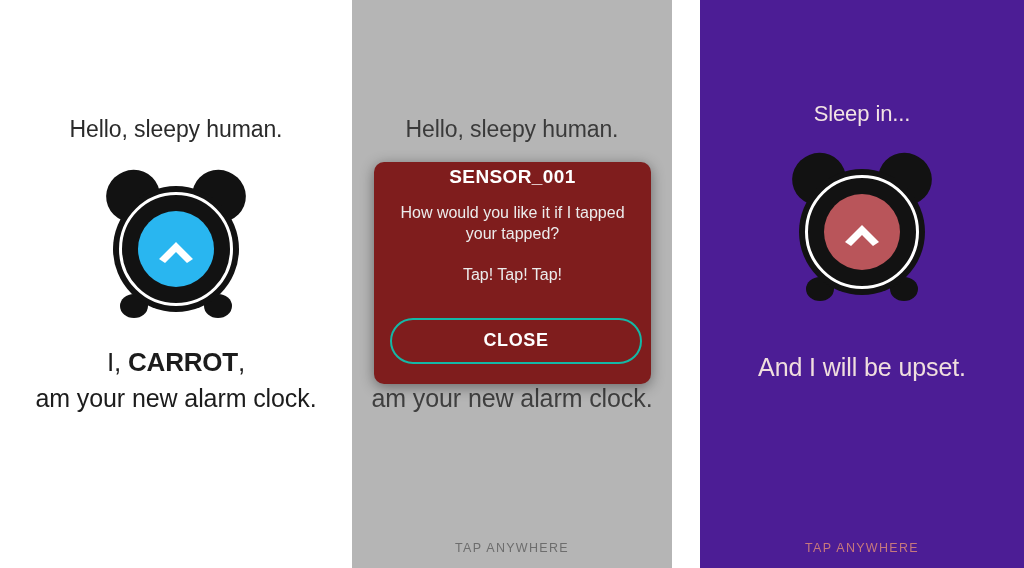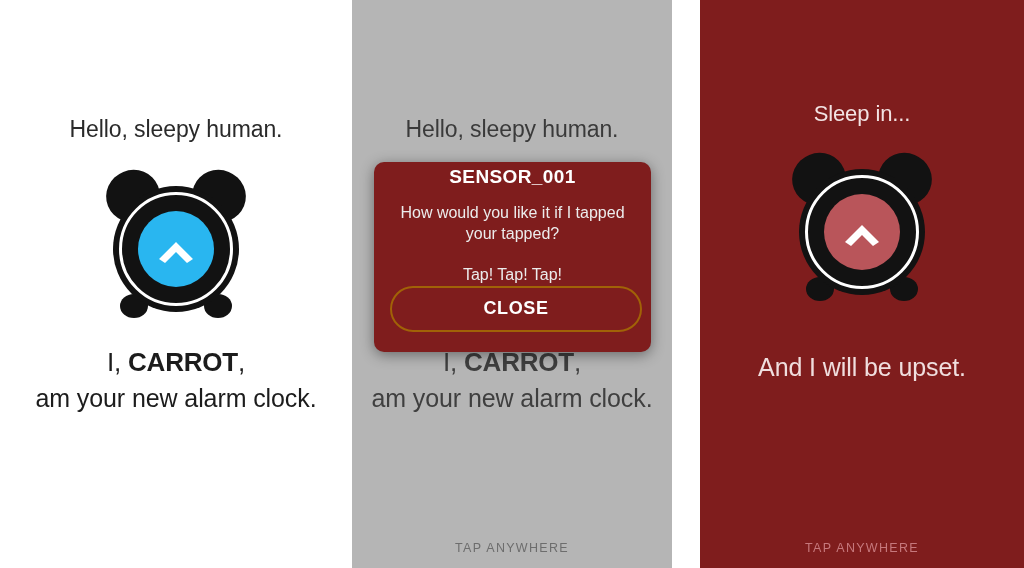--- a/index.html
+++ b/index.html
@@ -8,21 +8,21 @@
     background:#ffffff;
     font-family:"Liberation Sans", sans-serif;
     -webkit-font-smoothing:antialiased;
   }
   .stage { position:relative; width:1024px; height:484px; background:#ffffff; }
 
   
   .panel { position:absolute; top:0; height:568px; overflow:hidden; }
   .panel-white { left:0;   width:352px; background:#ffffff; }
   .panel-grey  { left:352px; width:320px; background:#b5b5b5; }
-  .panel-red   { left:700px; width:324px; background:#7f1d1d; }
+  .panel-red   { left:700px; width:324px; background:#4c1d95; }
 
   .screen {
     position:absolute; inset:0;
     display:flex; flex-direction:column; align-items:center;
   }
 
   
   .headline {
     font-size:23px; font-weight:400; letter-spacing:-0.1px;
     line-height:1.2; text-align:center; white-space:nowrap;
@@ -107,27 +107,27 @@
   .dialog-title {
     color:#ffffff; font-size:19px; font-weight:700;
     letter-spacing:0.4px; margin-bottom:14px;
   }
   .dialog-body {
     color:#ececec; font-size:16px; font-weight:400;
     line-height:1.33; margin:0 8px;
   }
   .dialog-tap {
     color:#ececec; font-size:16px; font-weight:400;
-    margin-top:21px; margin-bottom:2px;
+    margin-top:21px; margin-bottom:34px;
   }
   .dialog-close {
     display:block; width:252px; margin:0 auto;
     padding:10px 0 11px;
     background:transparent; color:#ffffff;
-    border:2px solid #a16207; border-radius:24px;
+    border:2px solid #14b8a6; border-radius:24px;
     font-family:"Liberation Sans", sans-serif;
     font-size:18px; font-weight:700; letter-spacing:0.6px;
     cursor:pointer;
   }
 </style>
 </head>
 <body>
 
 <div class="stage">
 

